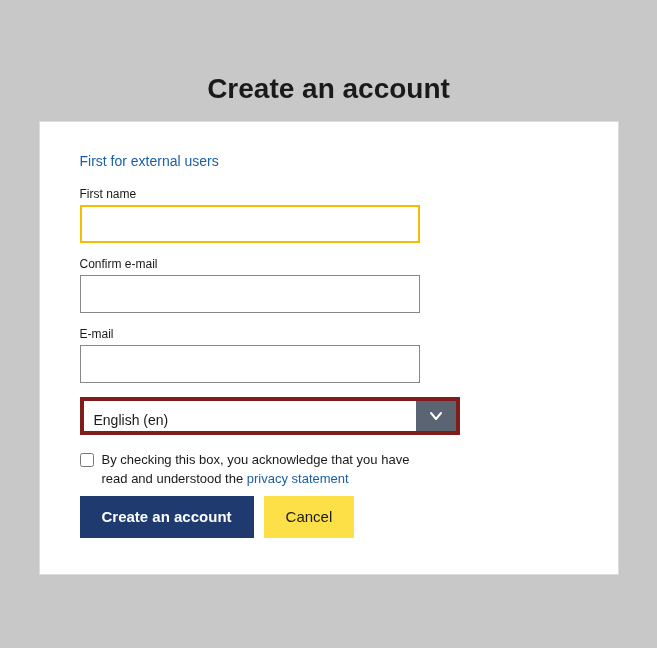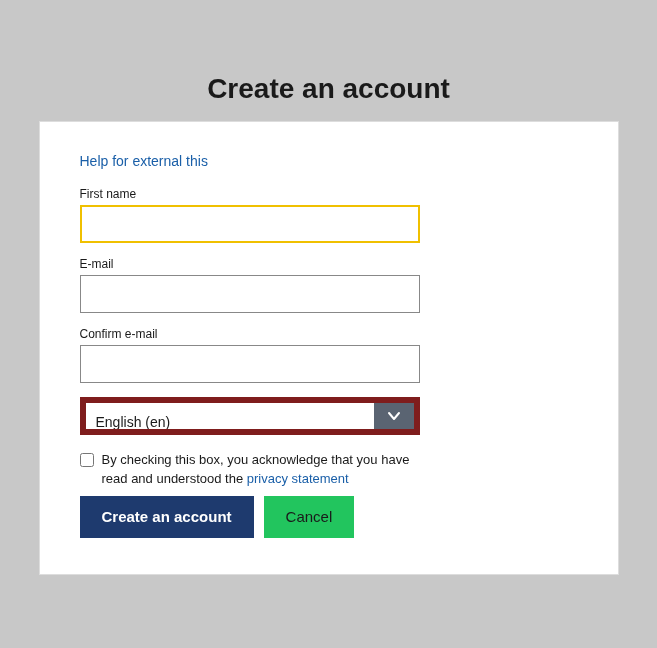--- a/index.html
+++ b/index.html
@@ -74,22 +74,22 @@
     .email-language-label {
       display: block;
       font-size: 14px;
       font-weight: bold;
       color: #1a1a1a;
       margin-bottom: 4px;
     }
 
     .select-wrapper {
       display: flex;
-      width: 340px;
-      border: 6px solid #7f1d1d;
+      width: 380px;
+      border: 4px solid #7f1d1d;
       height: 38px;
       overflow: hidden;
     }
 
     .select-display {
       flex: 1;
       padding: 0 10px;
       font-size: 14px;
       line-height: 38px;
       color: #1a1a1a;
@@ -151,51 +151,51 @@
       color: #ffffff;
       border: none;
       padding: 10px 22px;
       font-size: 15px;
       font-weight: bold;
       cursor: pointer;
       height: 42px;
     }
 
     .btn-cancel {
-      background-color: #22c55e;
+      background-color: #fde047;
       color: #1a1a1a;
       border: none;
       padding: 10px 22px;
       font-size: 15px;
       cursor: pointer;
       height: 42px;
     }
   </style>
 </head>
 <body>
 
 <h1 class="page-title">Create an account</h1>
 
 <div class="card">
 
-  <a class="help-link" href="#">Help for external this</a>
+  <a class="help-link" href="#">First for external users</a>
 
   <div class="form-group">
     <label class="form-label">First name</label>
     <input type="text" class="form-input active-focus" placeholder="" style="">
   </div>
 
 
   <div class="form-group">
+    <label class="form-label">Confirm e-mail</label>
+    <input type="email" class="form-input" placeholder="" style="">
+  </div>
+
+  <div class="form-group">
     <label class="form-label">E-mail</label>
-    <input type="email" class="form-input" placeholder="" style="">
-  </div>
-
-  <div class="form-group">
-    <label class="form-label">Confirm e-mail</label>
     <input type="email" class="form-input" placeholder="" style="">
   </div>
 
   <div class="email-language-group">
     <div class="select-wrapper">
       <span class="select-display">English (en)</span>
       <button class="select-arrow-btn">
         <svg width="14" height="14" viewBox="0 0 14 14">
           <path d="M2 4 L7 10 L12 4" stroke="white" stroke-width="2" fill="none" stroke-linecap="round" stroke-linejoin="round"></path>
         </svg>

